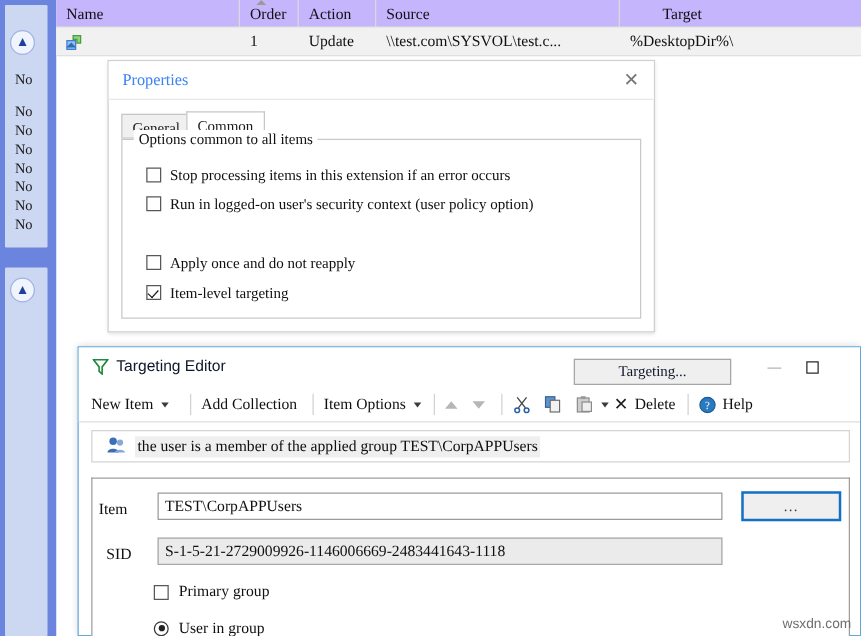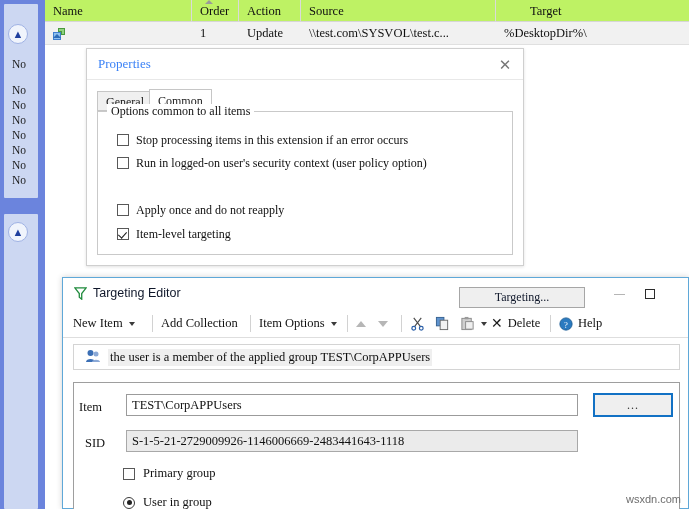--- a/index.html
+++ b/index.html
@@ -73,21 +73,21 @@
     text-align: center;
     font-family: "Liberation Serif", serif;
   }
   #rail-no-list .rail-no.first { margin-bottom: 11px; }
 
   
   #list-header {
     position: absolute;
     left: 45px; top: 0;
     width: 644px; height: 22px;
-    background: #bef264;
+    background: #c4b5fd;
     border-bottom: 1px solid #d6d6d6;
     box-sizing: border-box;
   }
   #list-header .col {
     position: absolute;
     top: 0;
     height: 22px;
     line-height: 22px;
     font-size: 12.5px;
     color: #101010;

